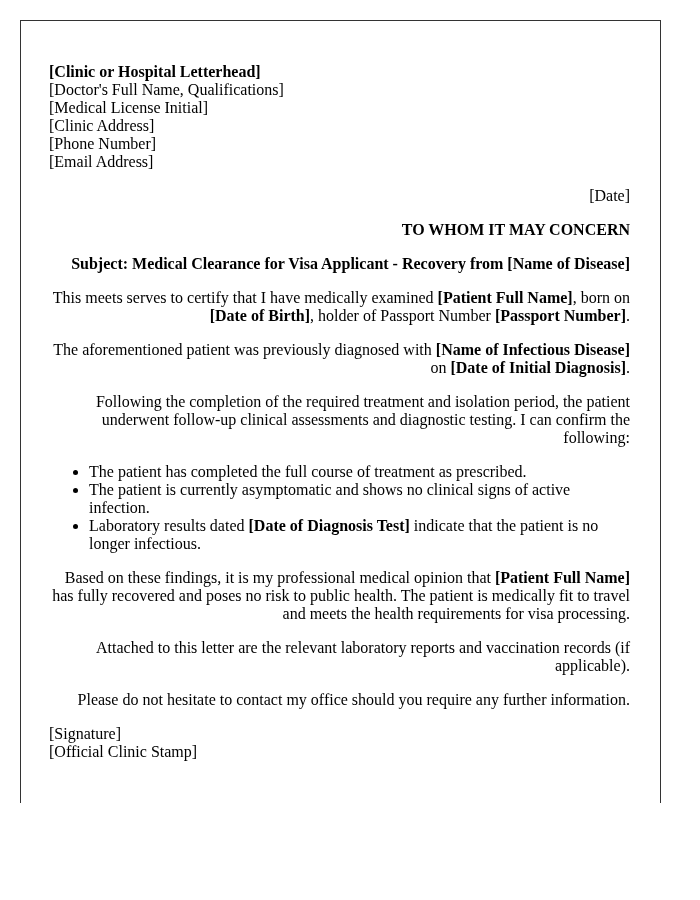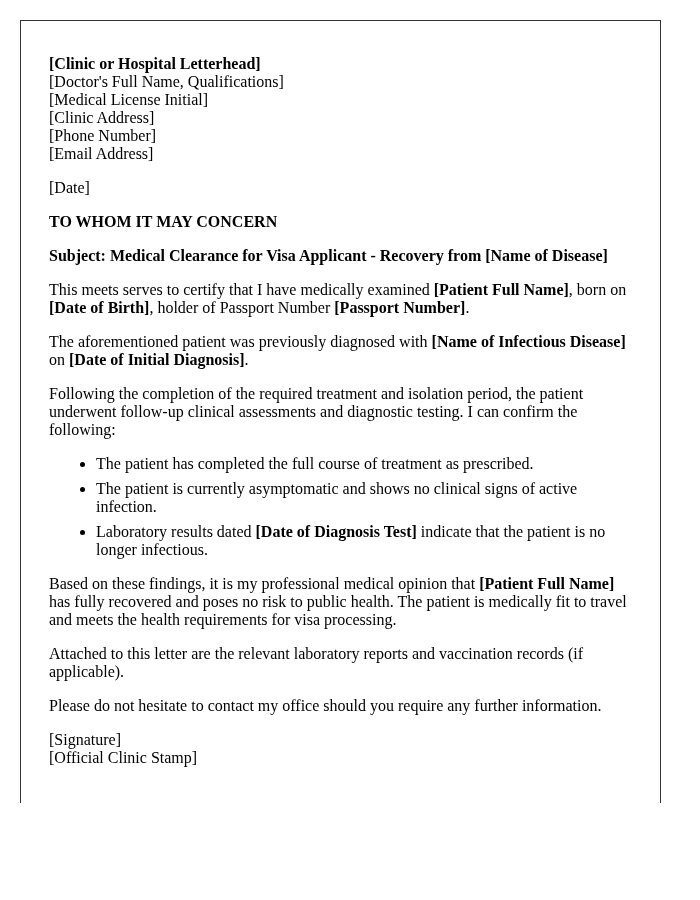--- a/index.html
+++ b/index.html
@@ -24,36 +24,37 @@
       width: 581px;
       height: 752px;
       padding: 30px 30px 0 28px;
       border: 1px solid #333333;
       border-bottom: none;
       overflow: hidden;
       box-sizing: content-box;
     }
     .page p {
       margin: 0 0 16px 0;
+      text-align: right;
     }
     .letterhead div,
     .signature-block div {
       margin: 0;
     }
     .letterhead {
-      margin: 4px 0 16px 0;
+      margin: 12px 0 16px 0;
     }
     .b { font-weight: bold; }
     ul.findings {
       margin: 0 0 16px 0;
       padding-left: 40px;
       list-style: disc;
     }
     ul.findings li {
-      margin: 7px;
+      margin: 0;
     }
   </style>
 </head>
 <body>
 
 <div class="page">
 
   <div class="letterhead">
     <div class="b">[Clinic or Hospital Letterhead]</div>
     <div>[Doctor's Full Name, Qualifications]</div>

